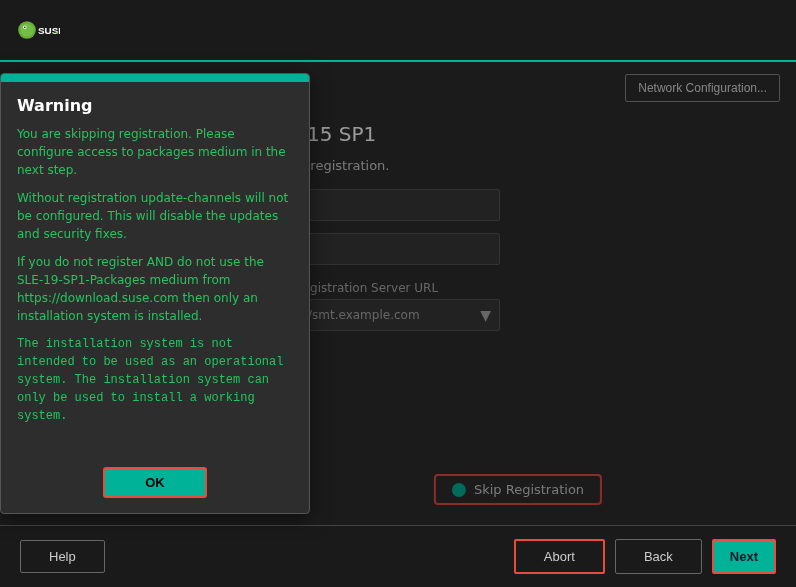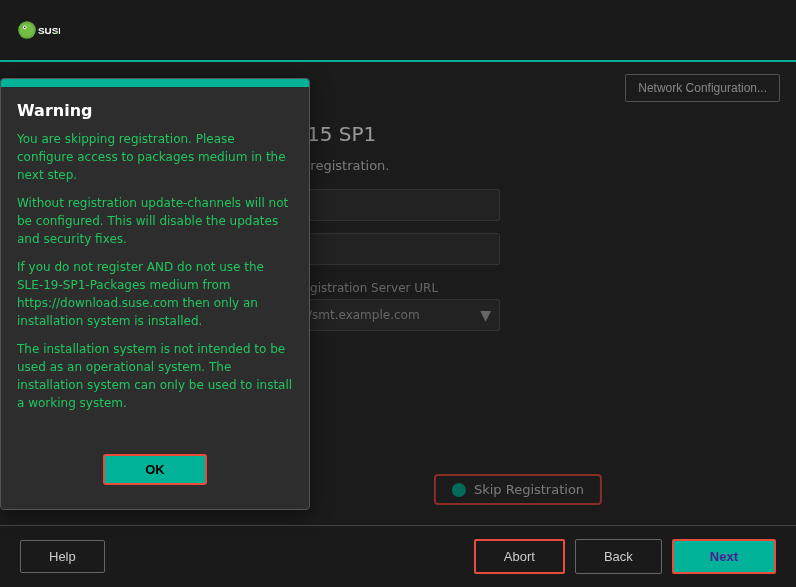--- a/index.html
+++ b/index.html
@@ -209,24 +209,25 @@
       font-size: 12px;
       line-height: 1.5;
     }
 
     .dialog-body p {
       margin-bottom: 10px;
     }
 
     .dialog-body p:last-child {
       margin-bottom: 16px;
+      font-family: Liberation Mono, monospace;
     }
 
     .dialog-footer {
-      padding: 10px 16px 24px 16px;
+      padding: 10px 16px 15px 16px;
       display: flex;
       justify-content: center;
     }
 
     .ok-btn {
       background: #00b398;
       border: 2px solid #e74c3c;
       color: #000;
       padding: 6px 40px;
       font-size: 13px;
@@ -266,22 +267,22 @@
       color: #ccc;
       padding: 8px 28px;
       font-size: 13px;
       cursor: pointer;
       border-radius: 2px;
     }
 
     .footer-btn-next {
       background: #00b398;
       border: 2px solid #e74c3c;
-      color: #4c1d95;
-      padding: 8px 36px;
+      color: #0f172a;
+      padding: 8px 16px;
       font-size: 13px;
       font-weight: bold;
       cursor: pointer;
       border-radius: 2px;
     }
 
     .footer-btn-abort {
       background: transparent;
       border: 2px solid #e74c3c;
       color: #ccc;

